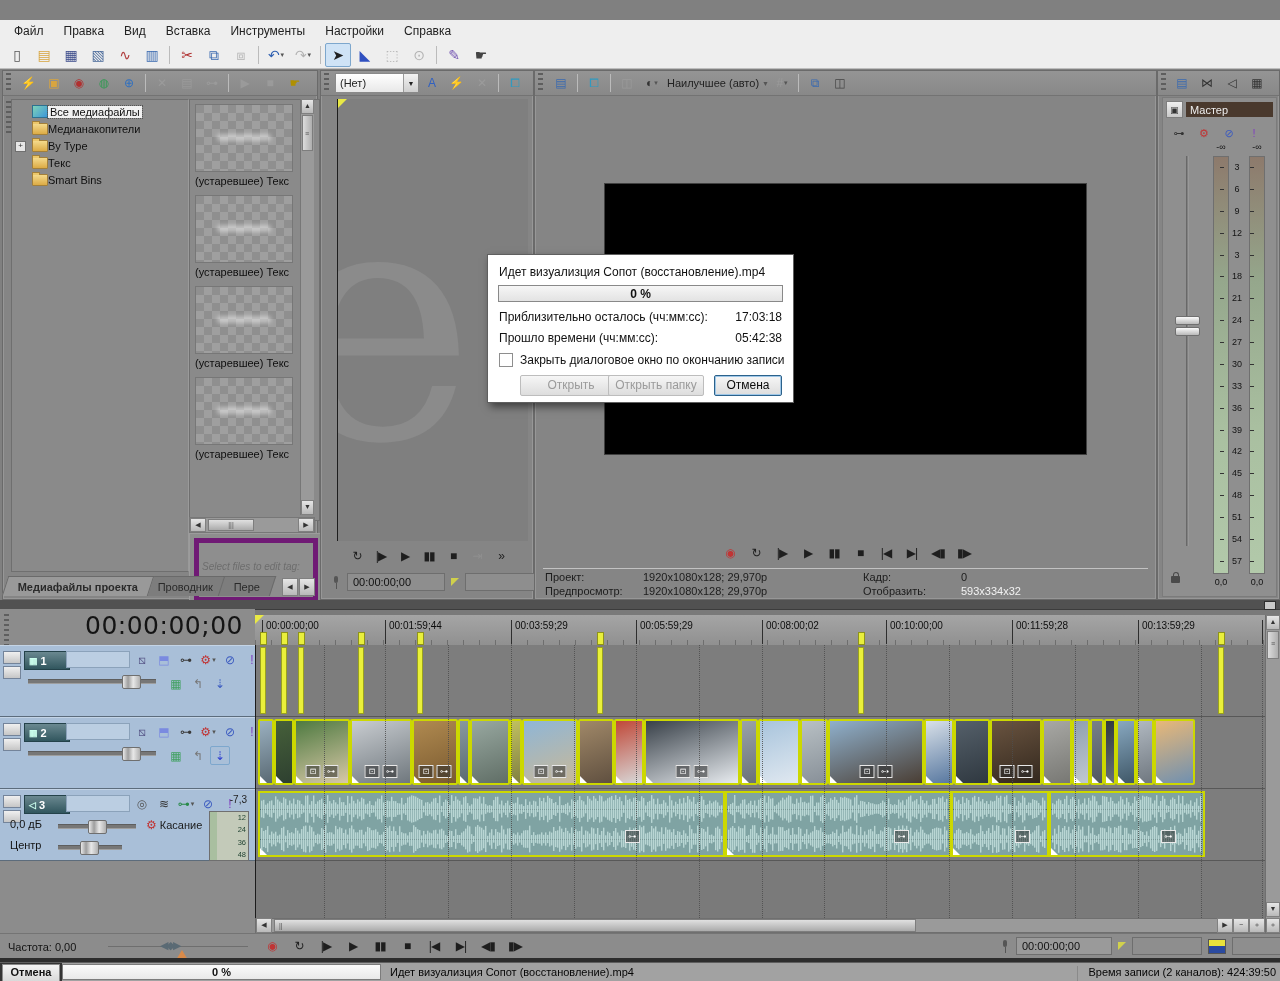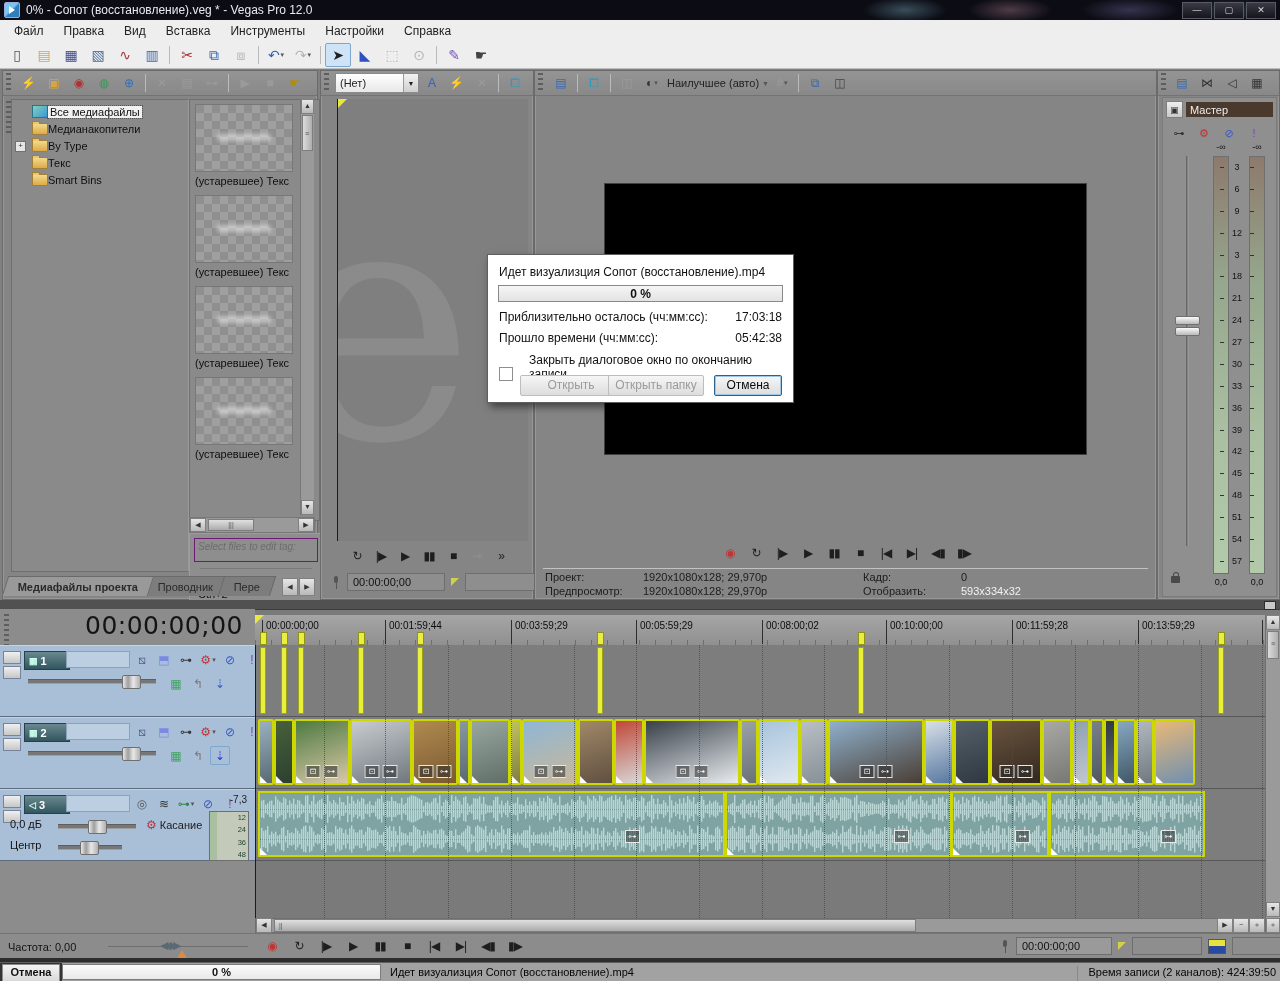--- a/index.html
+++ b/index.html
@@ -65,22 +65,22 @@
   .vsb .th{margin:1px;height:34px;background:linear-gradient(90deg,#dcdcdc,#aeaeae);border:1px solid #7d7d7d;
     display:flex;align-items:center;justify-content:center;font-size:7px;color:#555;letter-spacing:1px;}
   #thumbs-hsb{position:absolute;left:186px;top:446px;width:124px;height:14px;background:#9a9a9a;border:1px solid #777;
     display:flex;align-items:center;}
   #thumbs-hsb .ar{width:14px;height:12px;font-size:7px;text-align:center;line-height:12px;
     background:linear-gradient(#e6e6e6,#b9b9b9);border:1px solid #808080;color:#333;}
   #thumbs-hsb .th{width:44px;height:10px;margin:0 2px;background:linear-gradient(#e0e0e0,#ababab);
     border:1px solid #7d7d7d;text-align:center;font-size:7px;line-height:9px;color:#555;}
   #tagbox{position:absolute;left:186px;top:462px;width:124px;height:88px;background:#8e8e8e;border:1px solid #9c9c9c;
     padding:4px;}
-  #taghint{height:18px;border:1px solid #701a75;background:#8e8e8e;color:#6d6d6d;font-style:italic;
-    font-size:10px;padding:2px 3px;overflow:hidden;white-space:nowrap;}
+  #taghint{height:18px;border:5px solid #701a75;background:#8e8e8e;color:#6d6d6d;font-style:italic;
+    font-size:10px;padding:18px 3px;overflow:hidden;white-space:nowrap;}
   #tagdiv{height:1px;background:#7a7a7a;margin:6px 6px 4px 6px;}
   .sc{padding:1px 0 1px 4px;color:#111;}
   #tabs{position:absolute;left:2px;bottom:3px;right:2px;height:20px;display:flex;align-items:flex-end;}
   .tab{height:19px;padding:0 12px;display:flex;align-items:center;background:#7d7d7d;color:#2a2a2a;
     border:1px solid #6a6a6a;border-bottom:none;transform:skewX(-18deg);margin-right:-6px;}
   .tab>span{transform:skewX(18deg);white-space:nowrap;}
   .tab.active{background:#999999;font-weight:bold;z-index:2;}
   .tabsc{margin-left:auto;display:flex;}
   .tabsc .ar{width:14px;height:16px;background:linear-gradient(#e6e6e6,#b9b9b9);border:1px solid #808080;
     font-size:7px;text-align:center;line-height:15px;color:#333;margin-left:1px;}
@@ -214,40 +214,31 @@
     border:1px solid #7c7c7c;text-align:center;line-height:15px;font-weight:bold;color:#111;box-sizing:border-box;}
   #sb-status{position:absolute;left:390px;top:3px;color:#060606;}
   #sb-right{position:absolute;right:4px;top:3px;color:#060606;border-left:1px solid #8a8a8a;padding-left:10px;height:16px;}
   
   #dlg{position:absolute;left:487px;top:254px;width:305px;height:147px;background:#ffffff;border:1px solid #5f5f5f;
     box-shadow:3px 4px 8px rgba(0,0,0,.5);z-index:50;font-size:12px;color:#111;}
   #dlg .title{position:absolute;left:11px;top:10px;}
   #dprog{position:absolute;left:10px;top:30px;width:285px;height:17px;border:1px solid #898989;
     background:linear-gradient(#f6f6f6,#e3e3e3);text-align:center;font-weight:bold;line-height:16px;box-sizing:border-box;}
   .drow{position:absolute;left:11px;right:11px;display:flex;justify-content:space-between;}
-  #dcheckrow{position:absolute;left:11px;top:98px;display:flex;align-items:flex-end;gap:16px;}
+  #dcheckrow{position:absolute;left:11px;top:98px;display:flex;align-items:flex-end;gap:7px;}
   #dcheck{width:12px;height:12px;background:#fff;border:1px solid #8e8e8e;}
   .dbtn{position:absolute;top:120px;height:21px;background:linear-gradient(#f6f6f6,#dddddd);border:1px solid #bdbdbd;
     border-radius:2px;text-align:center;line-height:19px;color:#9b9b9b;box-sizing:border-box;}
   .dbtn.en{color:#0c0c0c;border:1px solid #2c628b;box-shadow:0 0 0 1px #9ec7e8 inset;}
 </style>
 </head>
 <body>
 
 <div id="app">
 
-  <div id="titlebar" class="abs">
-    <span class="appico"></span>
-    <span>0% - Сопот (восстановление).veg * - Vegas Pro 12.0</span>
-    <span class="wbtns" id="wbtns">
-        <span class="wbtn">—</span>
-        <span class="wbtn">▢</span>
-        <span class="wbtn">✕</span>
-      </span>
-  </div>
 
   <div id="menubar" class="abs">
       <span class="mitem">Файл</span>
       <span class="mitem">Правка</span>
       <span class="mitem">Вид</span>
       <span class="mitem">Вставка</span>
       <span class="mitem">Инструменты</span>
       <span class="mitem">Настройки</span>
       <span class="mitem">Справка</span>
     </div>

